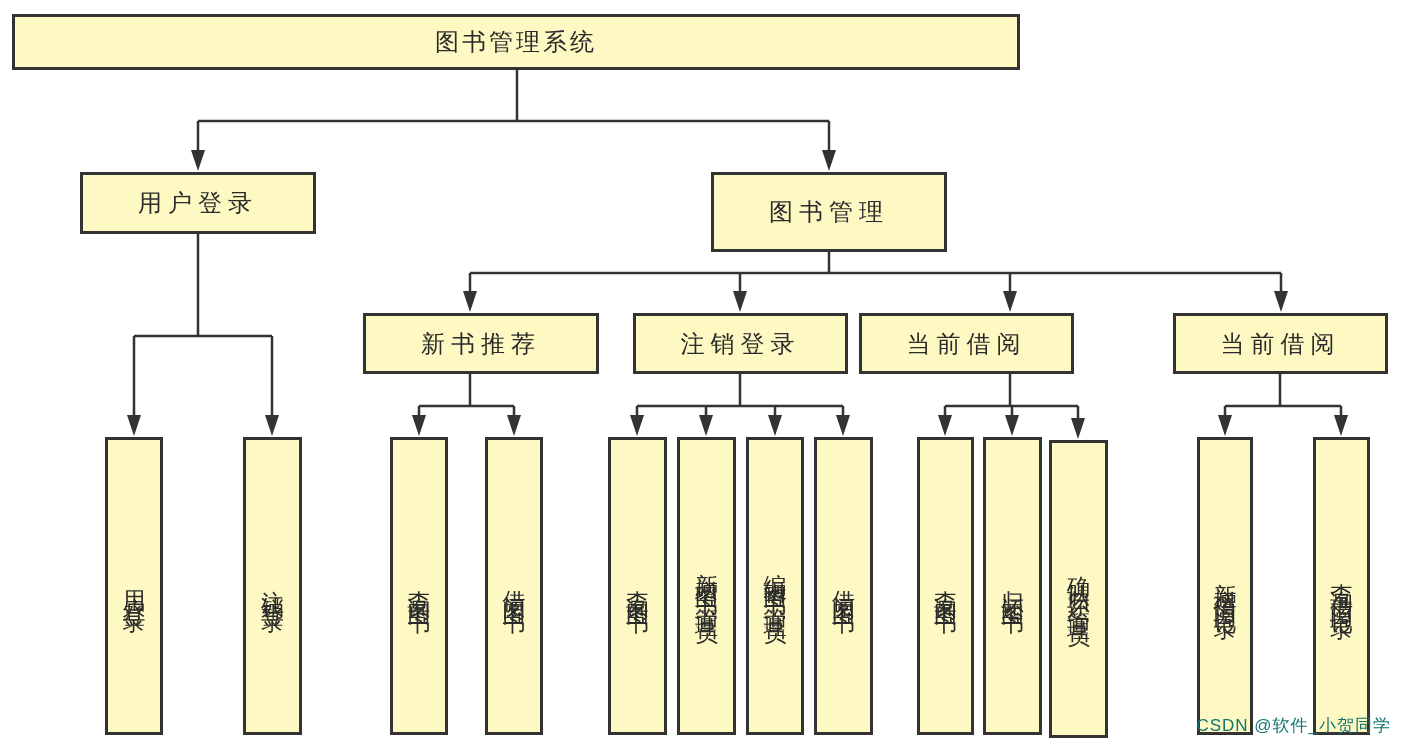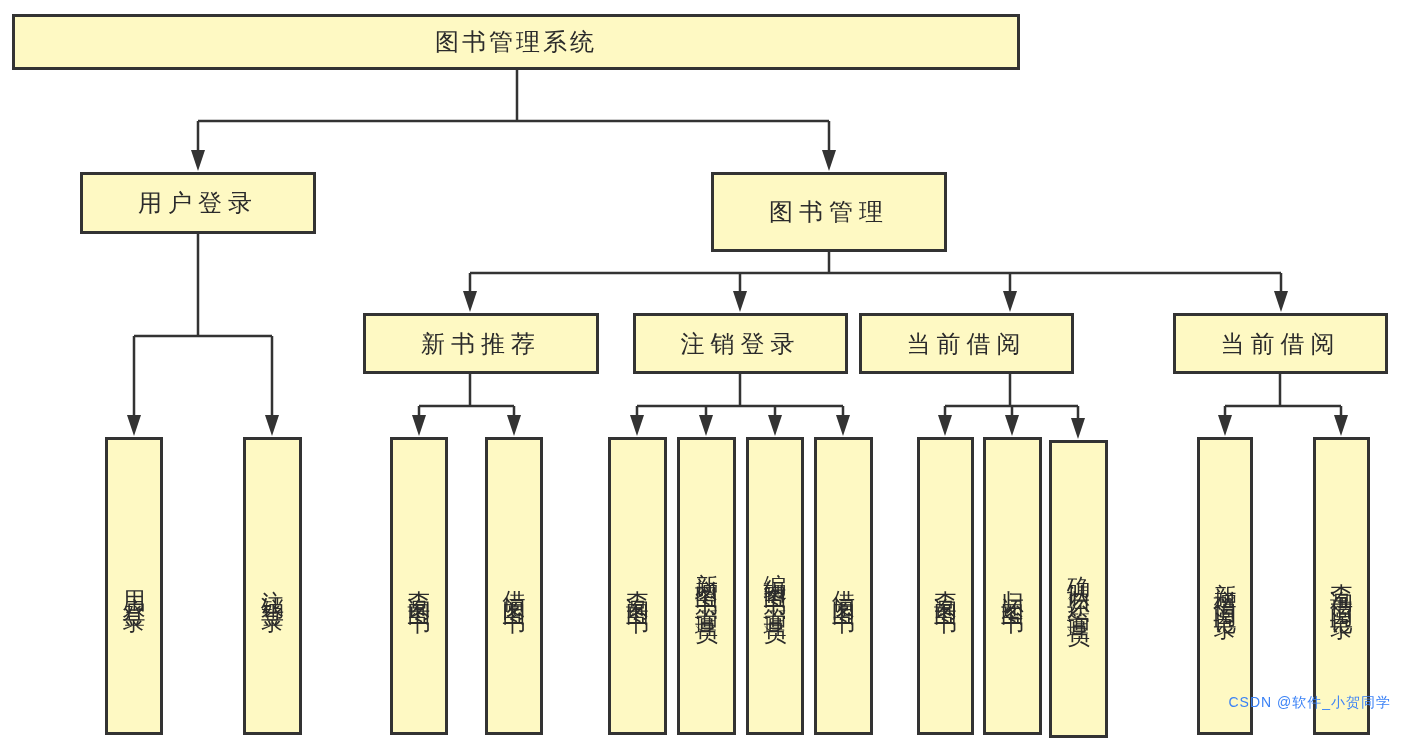--- a/index.html
+++ b/index.html
@@ -48,25 +48,25 @@
     text-orientation: mixed;
     font-size: 23px;
     letter-spacing: 7px;
     line-height: 1;
   }
   .node .lbl {
     display: block;
   }
   #watermark {
     position: absolute;
-    top: 694px;
+    top: 714px;
     right: 14px;
-    font-size: 14px;
+    font-size: 17px;
     letter-spacing: 1px;
-    color: #3b82f6;
+    color: #0f766e;
     white-space: nowrap;
     z-index: 10;
   }
 </style>
 </head>
 <body>
 
 <div id="canvas">
 
   <svg id="wires" viewBox="0 0 1405 747" xmlns="http://www.w3.org/2000/svg">

